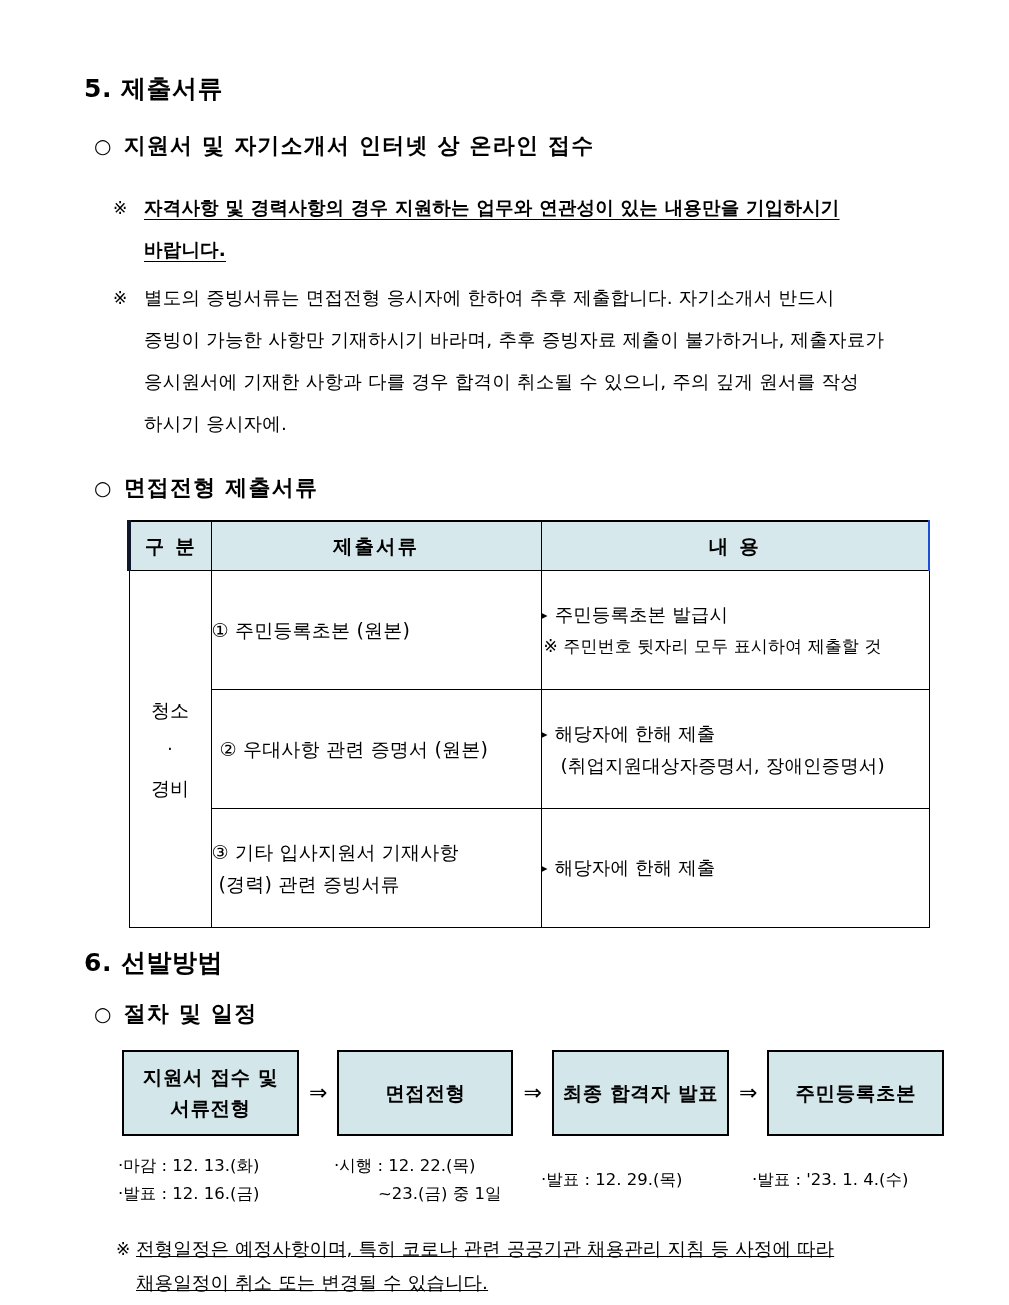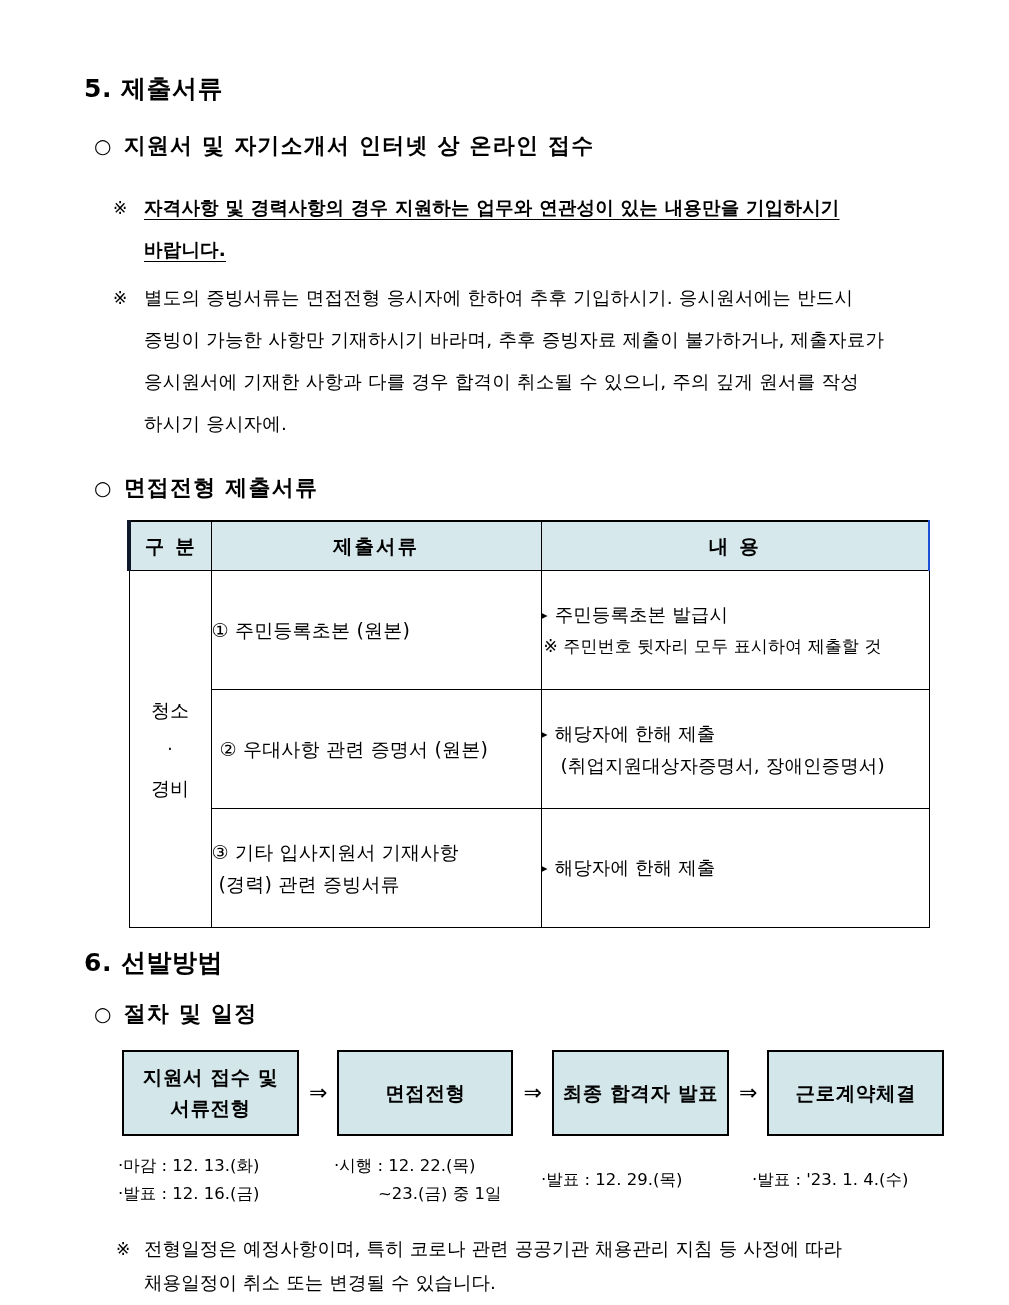--- a/index.html
+++ b/index.html
@@ -181,21 +181,21 @@
   .flow-dates .ln { display: block; }
   .flow-dates .ind { display: block; padding-left: 44px; }
 
   .footnote {
     position: absolute;
     font-size: 18.5px;
     line-height: 34px;
     letter-spacing: 0.1px;
   }
   .footnote .mark { position: absolute; left: 0; top: 0; font-size: 17px; }
-  .footnote .body { display: block; margin-left: 28px; }
+  .footnote .body { display: block; margin-left: 20px; text-decoration: underline; }
   .footnote .ln { display: block; white-space: nowrap; }
 </style>
 </head>
 <body>
 
 <div class="page">
 
   <div class="section-heading" style="left:84px; top:72px;">
     <span class="num">5.</span><span>제출서류</span>
   </div>
@@ -209,21 +209,21 @@
     <span class="mark">※</span>
     <span class="body">
       <span class="ln">자격사항 및 경력사항의 경우 지원하는 업무와 연관성이 있는 내용만을 기입하시기</span>
       <span class="ln">바랍니다.</span>
     </span>
   </div>
 
   <div class="note" style="left:113px; top:277px; width:838px;">
     <span class="mark">※</span>
     <span class="body">
-      <span class="ln">별도의 증빙서류는 면접전형 응시자에 한하여 추후 기입하시기. 응시원서에는 반드시</span>
+      <span class="ln">별도의 증빙서류는 면접전형 응시자에 한하여 추후 제출합니다. 자기소개서 반드시</span>
       <span class="ln">증빙이 가능한 사항만 기재하시기 바라며, 추후 증빙자료 제출이 불가하거나, 제출자료가</span>
       <span class="ln">응시원서에 기재한 사항과 다를 경우 합격이 취소될 수 있으니, 주의 깊게 원서를 작성</span>
       <span class="ln">하시기 응시자에.</span>
     </span>
   </div>
 
   <div class="sub-heading" style="left:94px; top:473px;">
     <span class="ring">○</span>
     <span>면접전형 제출서류</span>
   </div>
@@ -300,21 +300,21 @@
       <span>면접전형</span>
     </div>
     <span class="flow-arrow">⇒</span>
 
     <div class="flow-box" style="width:177px;">
       <span>최종 합격자 발표</span>
     </div>
     <span class="flow-arrow">⇒</span>
 
     <div class="flow-box" style="width:177px;">
-      <span>근로계약체결</span>
+      <span>주민등록초본</span>
     </div>
   </div>
 
   <div class="flow-dates" style="left:118px; top:1152px;">
     <span class="ln">·마감 : 12. 13.(화)</span>
     <span class="ln">·발표 : 12. 16.(금)</span>
   </div>
 
   <div class="flow-dates" style="left:334px; top:1152px;">
     <span class="ln">·시행 : 12. 22.(목)</span>

